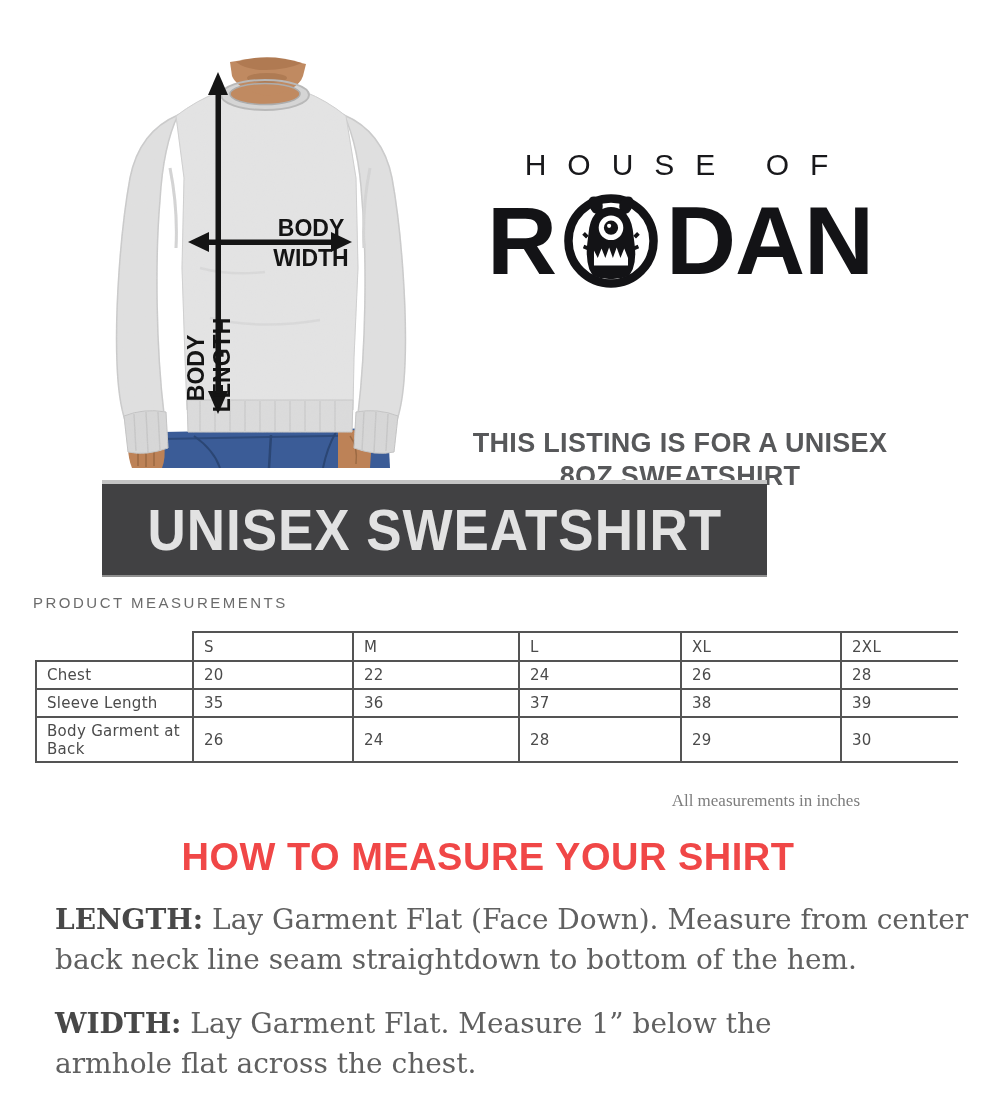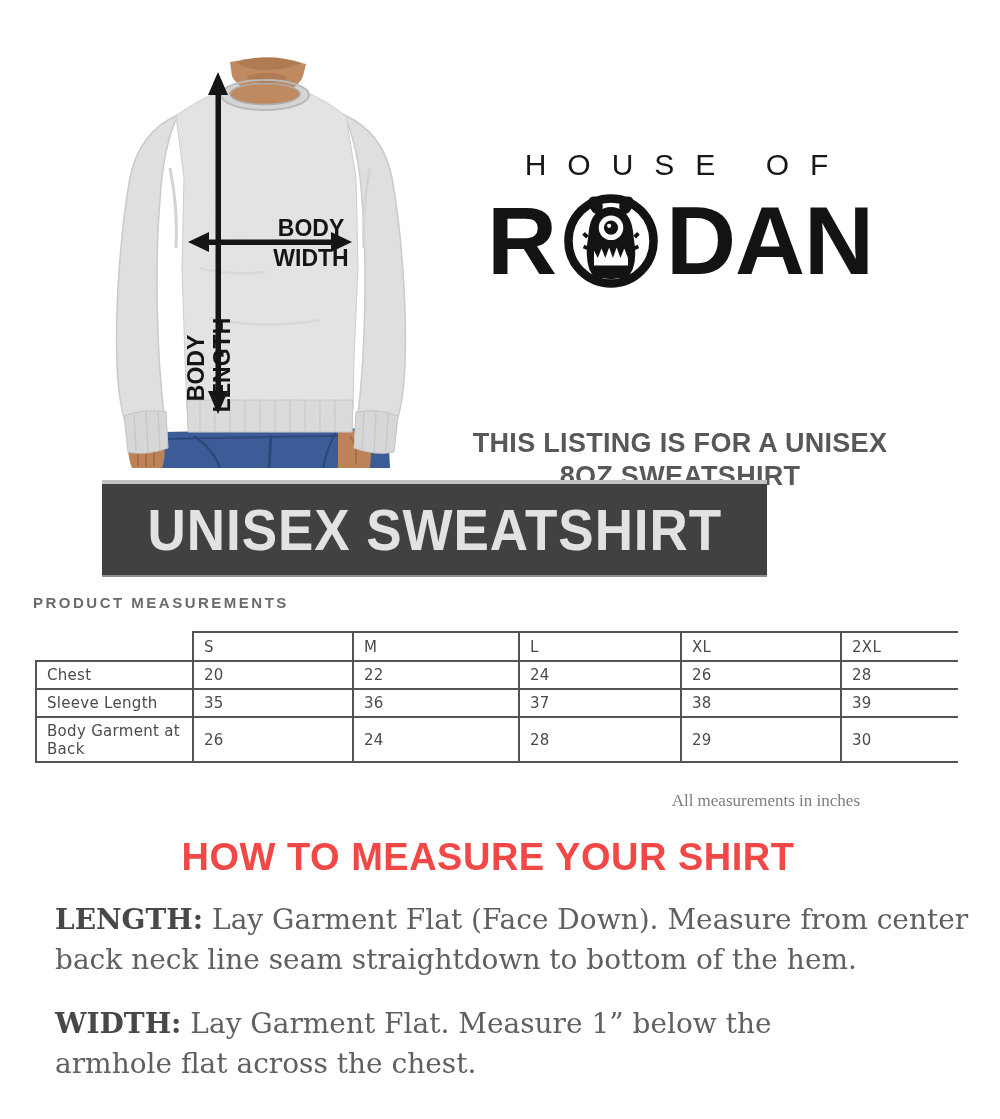--- a/index.html
+++ b/index.html
@@ -40,21 +40,21 @@
     display:flex; align-items:center; justify-content:center;
   }
   #banner .banner-text {
     color:#e2e2e2; font-weight:bold; font-size:57px; letter-spacing:1px;
     transform:scaleX(.93); white-space:nowrap;
   }
 
   
   #pm-heading {
     position:absolute; left:33px; top:594px;
-    font-size:15px; font-weight:bold; letter-spacing:2.5px; color:#6b6b6b;
+    font-size:15px; font-weight:normal; letter-spacing:2.5px; color:#6b6b6b;
   }
   #size-table {
     position:absolute; left:35px; top:631px; width:923px;
     border-collapse:collapse; table-layout:fixed;
     font-family:"DejaVu Sans", sans-serif; font-size:15px; color:#4b4b4b;
     letter-spacing:.3px;
   }
   #size-table th, #size-table td {
     border:2px solid #545454; text-align:left; font-weight:normal;
     padding:3px 8px 3px 10px; vertical-align:middle;

